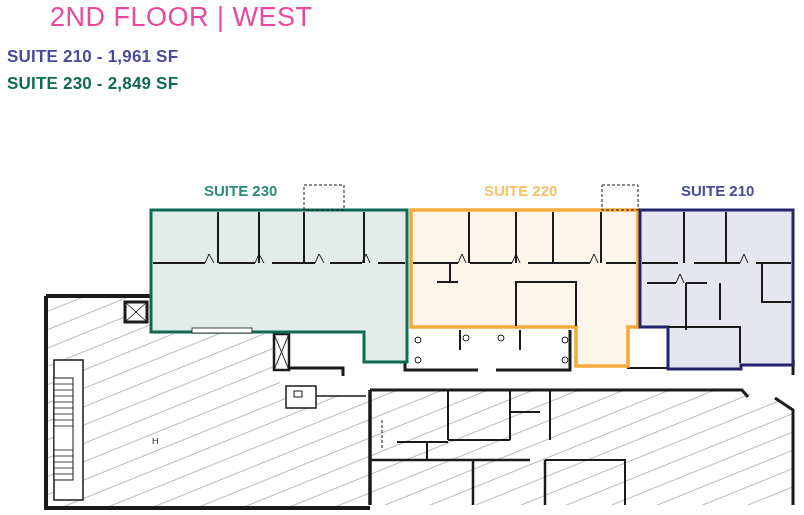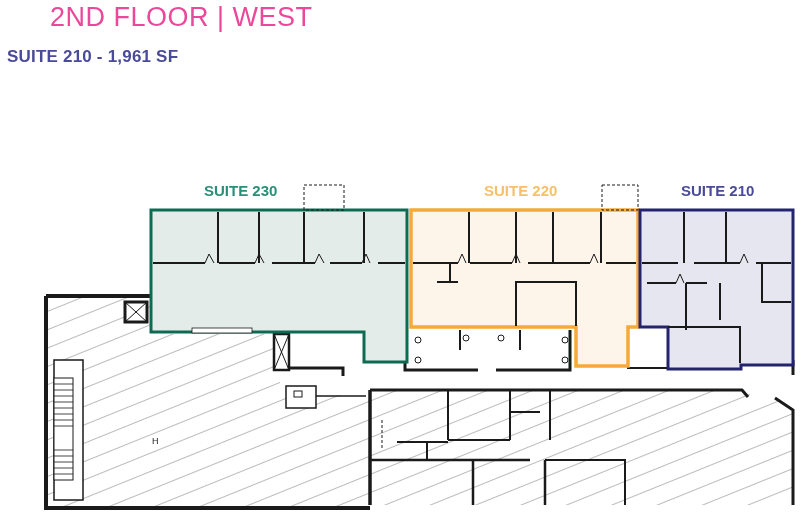--- a/index.html
+++ b/index.html
@@ -10,20 +10,21 @@
   .plan { position: absolute; left: 0; top: 0; }
   .suite-label { font-family: "Liberation Sans", "DejaVu Sans", sans-serif; font-size: 15px; font-weight: bold; }
 </style>
 </head>
 <body>
 
 <div class="title">2ND FLOOR | WEST</div>
 
 <div class="legend">
   <div class="legend-row" style="color:#4a4a9a">SUITE 210 - 1,961 SF</div>
+  <div class="legend-row" style="color:#0e6b52">SUITE 230 - 2,849 SF</div>
 </div>
 
 <svg class="plan" width="804" height="515" viewBox="0 0 804 515" xmlns="http://www.w3.org/2000/svg">
   <defs>
     <pattern id="hatch" patternUnits="userSpaceOnUse" width="40" height="17" patternTransform="rotate(-22)">
       <line x1="0" y1="0" x2="40" y2="0" stroke="#777" stroke-width="1"></line>
     </pattern>
     <clipPath id="westClip">
       <rect x="46" y="296" width="230" height="212"></rect>
     </clipPath>

